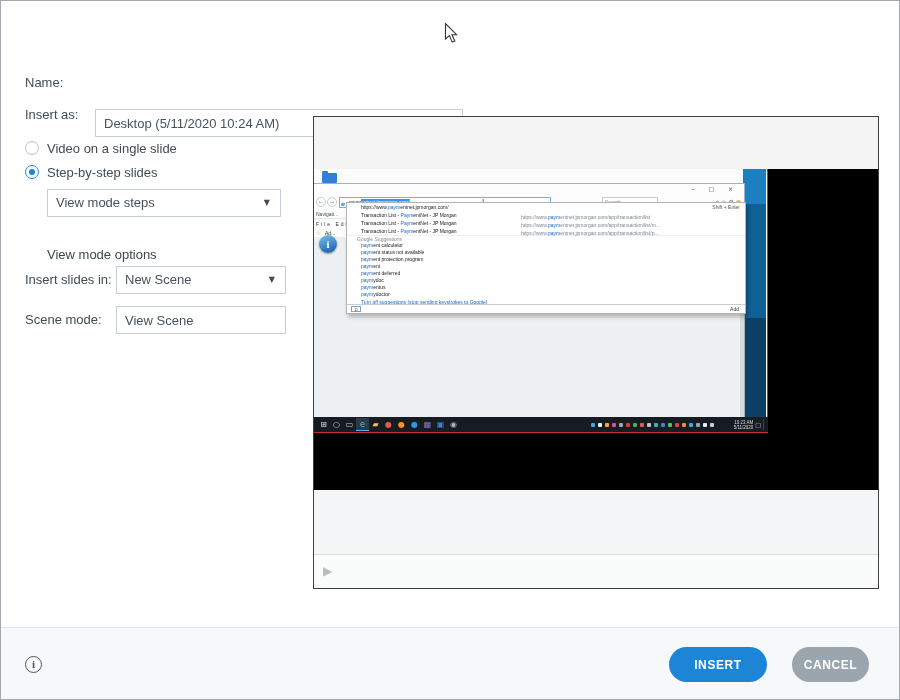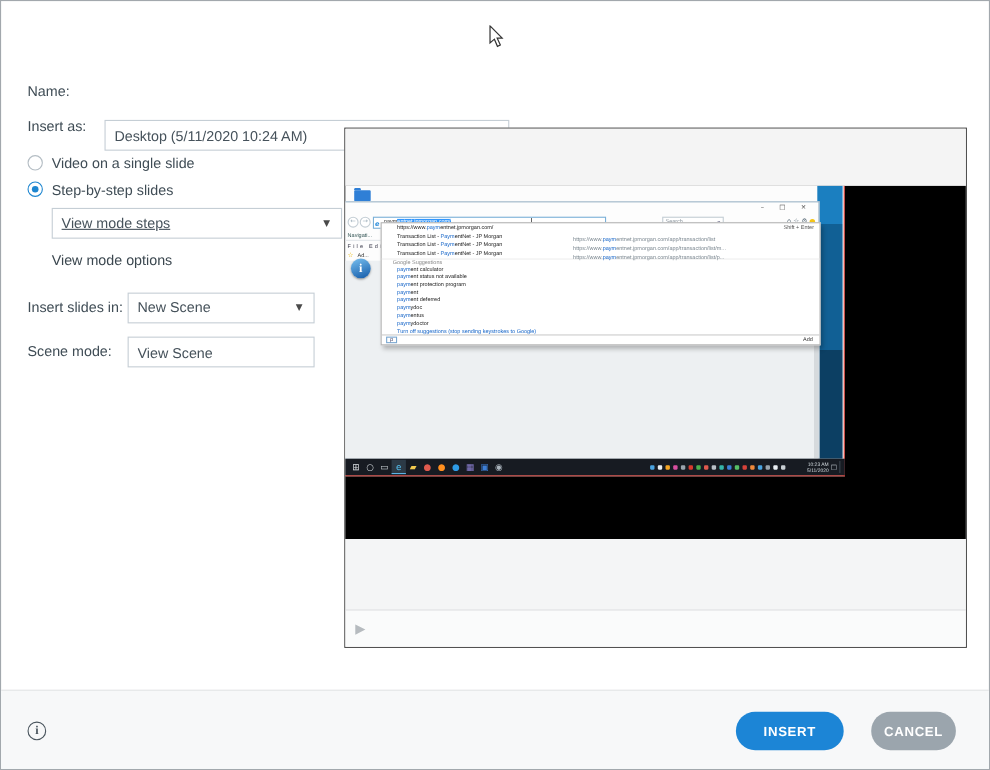--- a/index.html
+++ b/index.html
@@ -128,26 +128,26 @@
 
   <div class="radio-row sel" style="top:161px;">
     <span class="radio-circle"></span>
     <span class="rlabel">Step-by-step slides</span>
   </div>
   <div class="radio-row" style="top:137px;">
     <span class="radio-circle"></span>
     <span class="rlabel">Video on a single slide</span>
   </div>
 
-  <div class="select" style="left:46px;top:188px;width:264px;text-decoration:underline;">
+  <div class="select" style="left:46px;top:188px;width:234px;">
     <span>View mode steps</span>
     <span class="caret icon">▼</span>
   </div>
 
-  <div class="linkish" style="left:46px;top:228px;text-align:right;">View mode options</div>
+  <div class="linkish" style="left:46px;top:246px;text-align:right;">View mode options</div>
 
   <div class="flabel" style="left:24px;top:265px;line-height:28px;">Insert slides in:</div>
   <div class="select" style="left:115px;top:265px;width:170px;">
     <span>New Scene</span>
     <span class="caret icon">▼</span>
   </div>
 
   <div class="flabel" style="left:24px;top:305px;line-height:28px;">Scene mode:</div>
   <input class="tinput" style="left: 115px; top: 305px; width: 170px;" value="View Scene">
 

